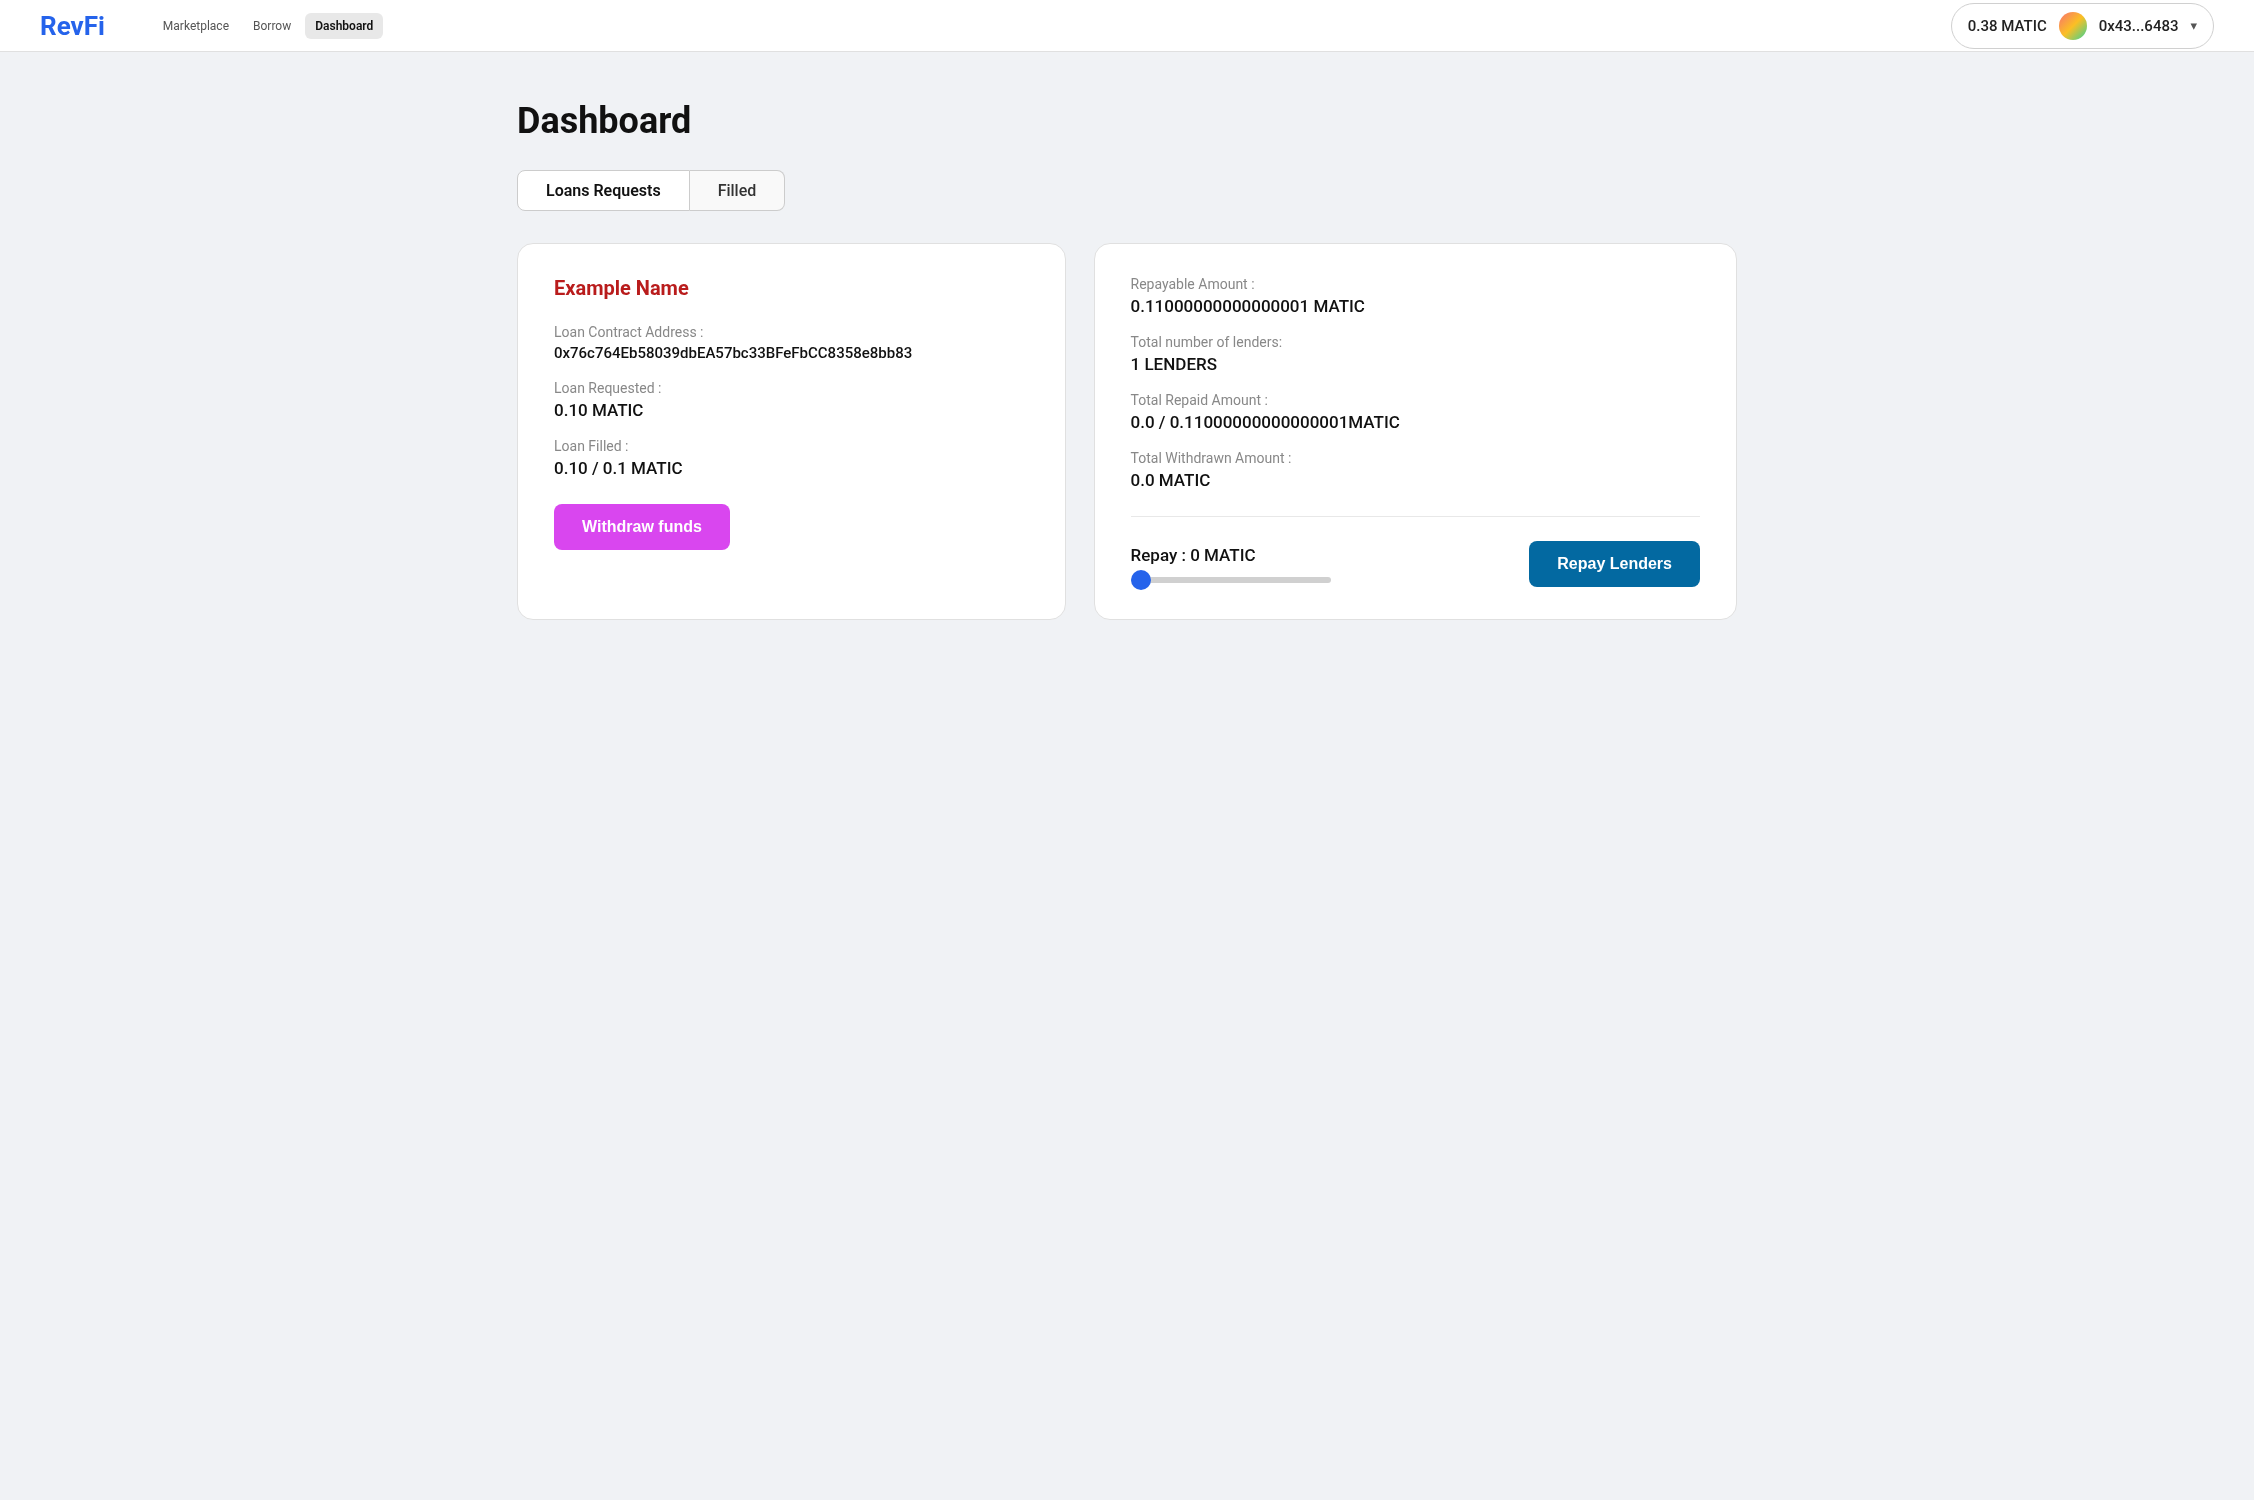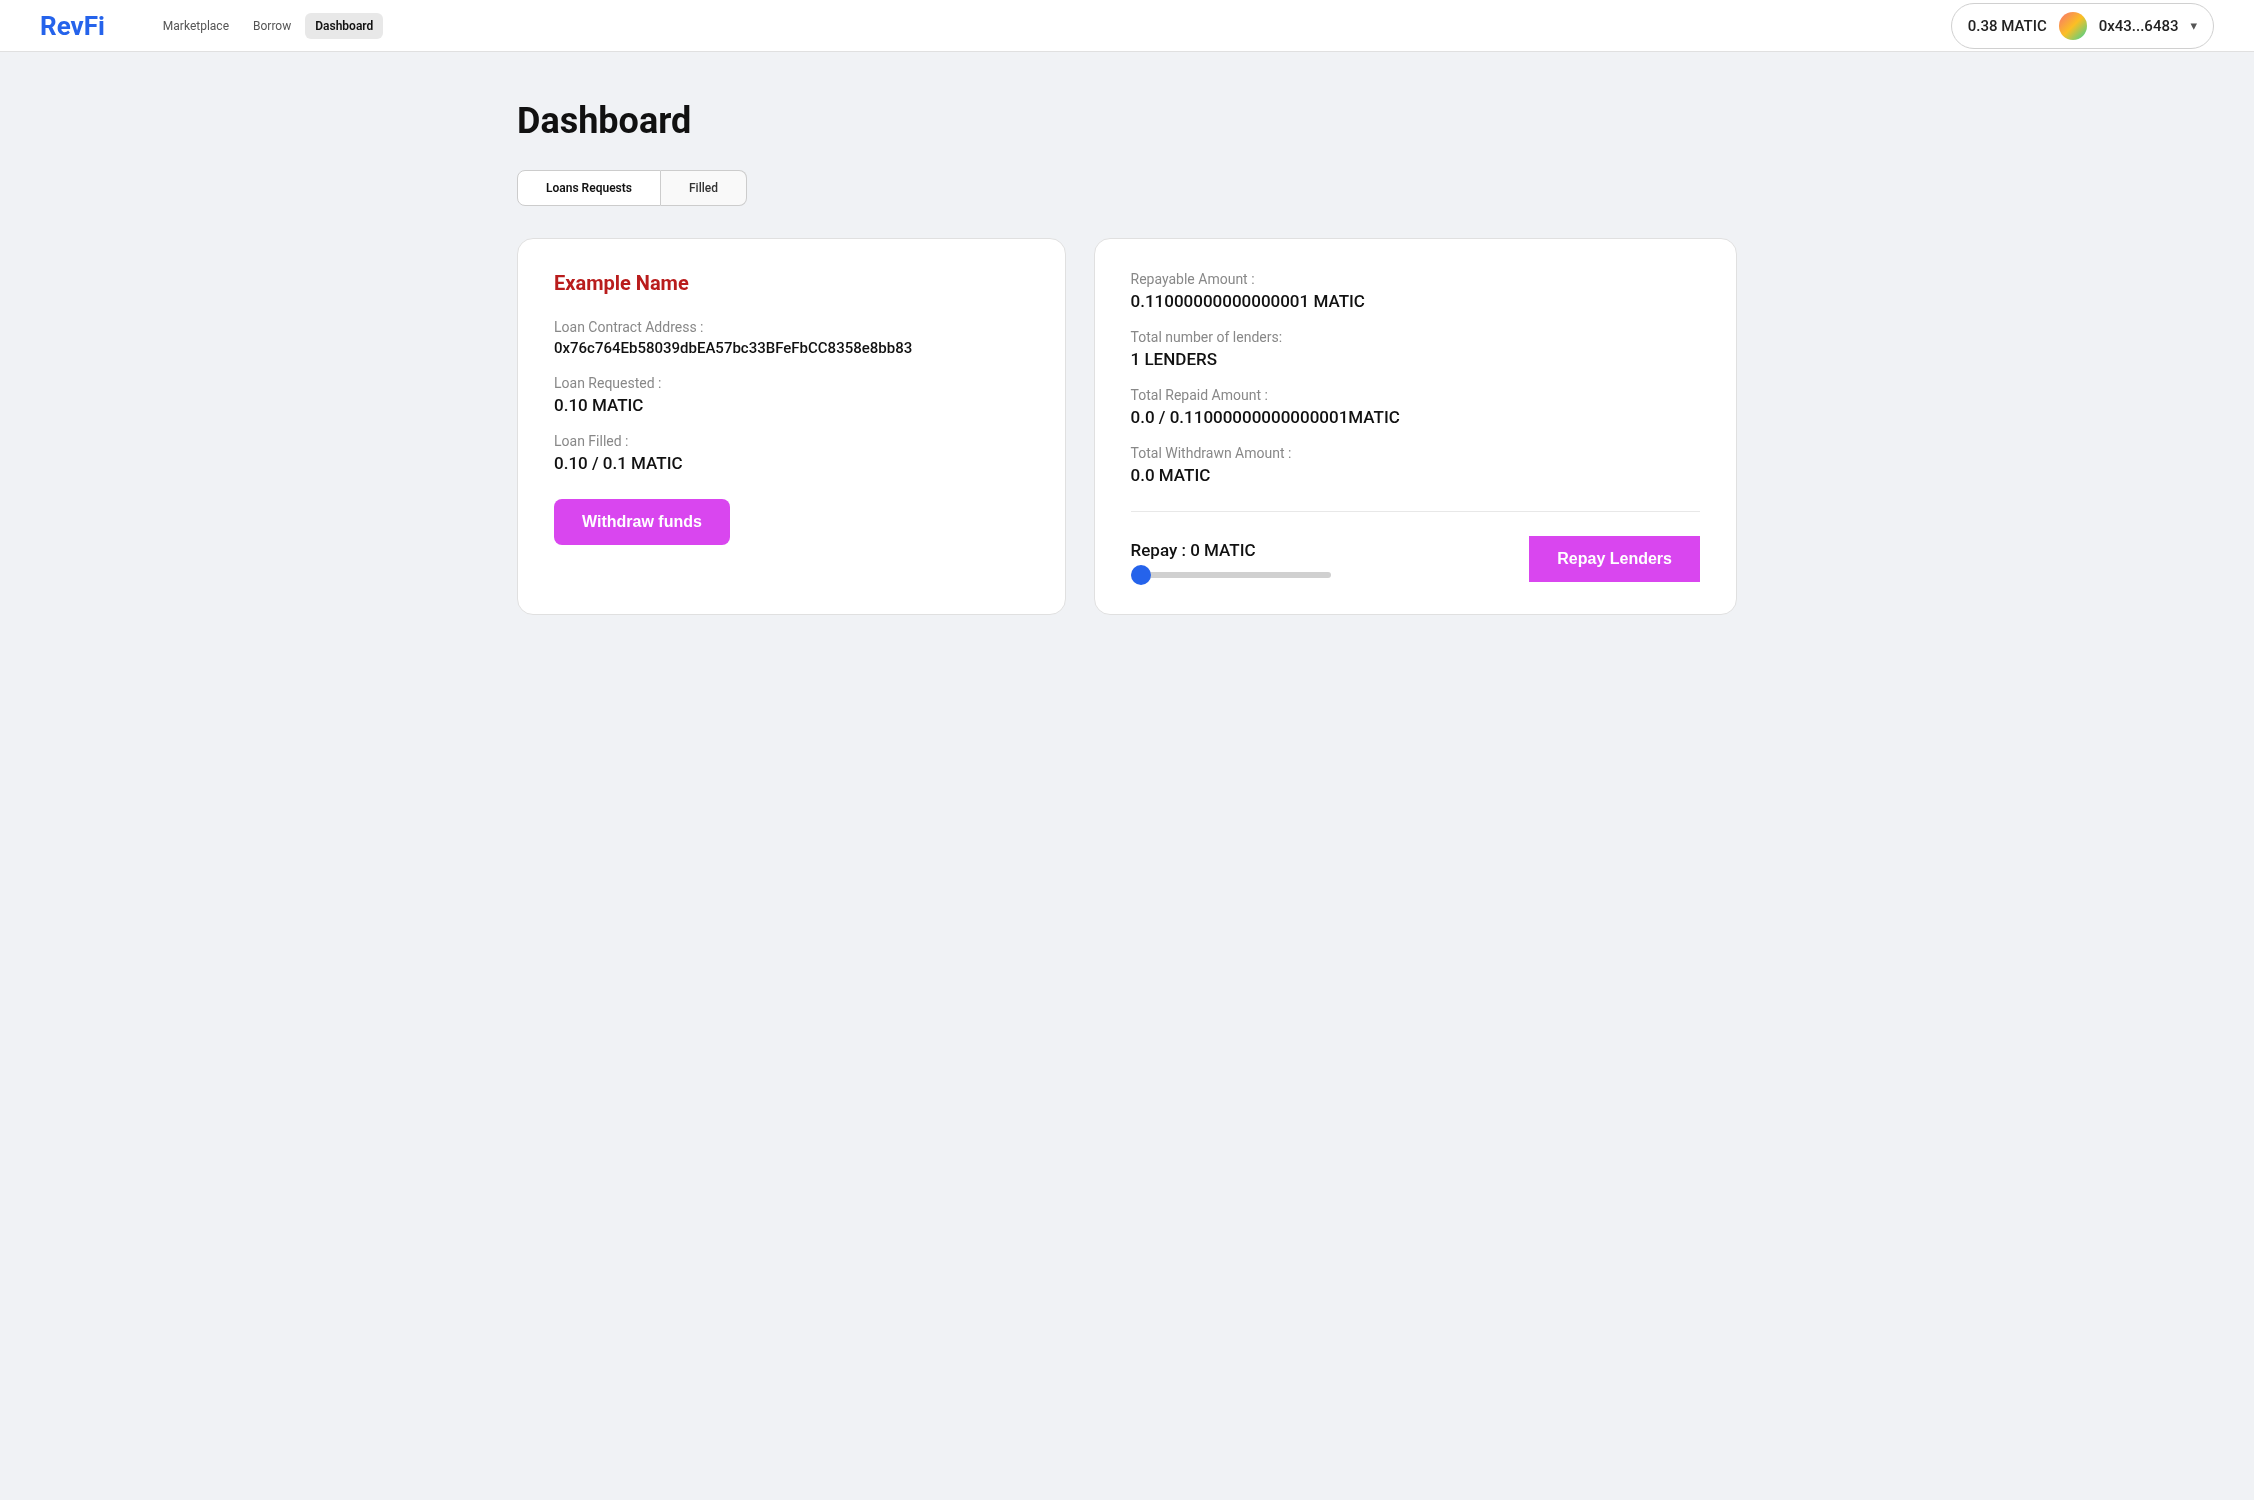--- a/index.html
+++ b/index.html
@@ -92,21 +92,21 @@
     }
 
     
     .tabs {
       display: flex;
       gap: 0;
       margin-bottom: 32px;
     }
     .tab {
       padding: 10px 28px;
-      font-size: 12px;
+      font-size: 16px;
       font-weight: 500;
       border: 1.5px solid #ccc;
       background: #f9f9f9;
       cursor: pointer;
       color: #333;
     }
     .tab:first-child {
       border-radius: 8px 0 0 8px;
     }
     .tab:last-child {
@@ -227,24 +227,24 @@
       height: 20px;
       border-radius: 50%;
       background: #2563eb;
       position: absolute;
       left: 0;
       top: 50%;
       transform: translateY(-50%);
       cursor: pointer;
     }
     .btn-repay {
-      background: #d946ef;
+      background: #0369a1;
       color: #fff;
       border: none;
-      border-radius: 0;
+      border-radius: 8px;
       padding: 14px 28px;
       font-size: 16px;
       font-weight: 600;
       cursor: pointer;
       white-space: nowrap;
       margin-left: 21px;
     }
   </style>
 </head>
 <body>

